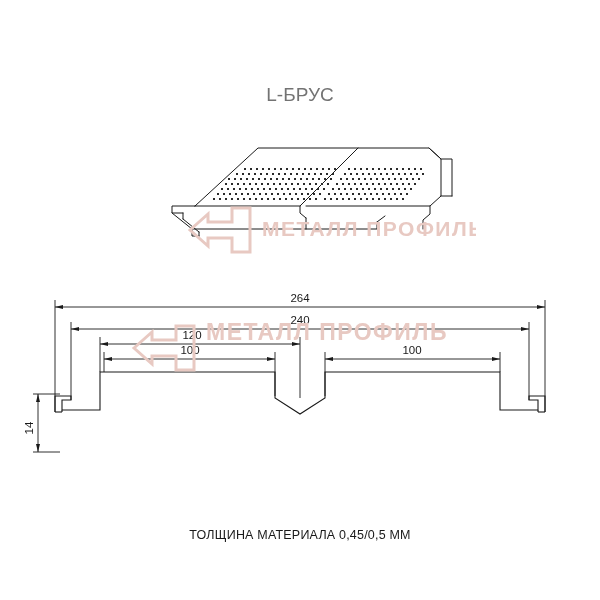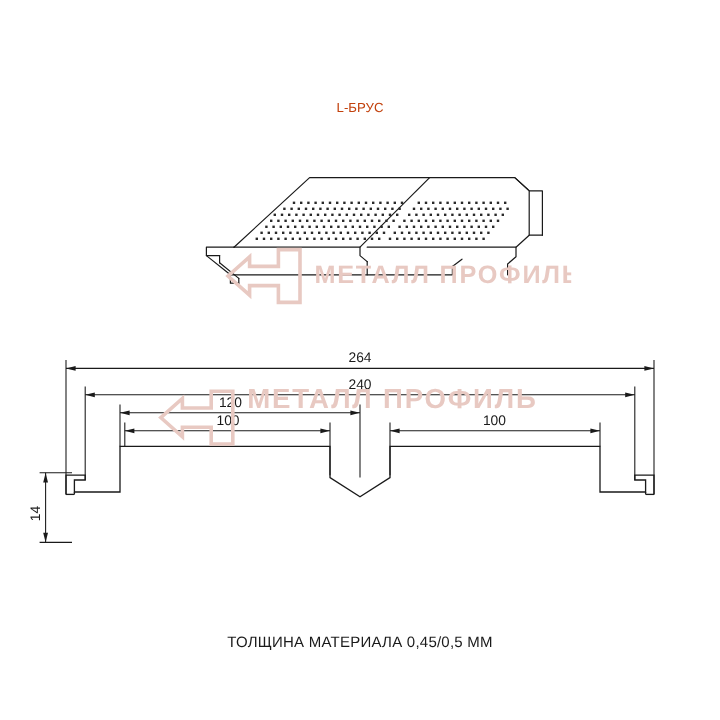--- a/index.html
+++ b/index.html
@@ -29,22 +29,22 @@
     font-size: 30px;
     letter-spacing: 1px;
     color: #1a1a1a;
   }
   .subtitle {
     position: absolute;
     top: 84px;
     left: 0;
     width: 600px;
     text-align: center;
-    font-size: 11px;
-    color: #c2410c;
+    font-size: 19px;
+    color: #737373;
   }
   .footer-note {
     position: absolute;
     top: 528px;
     left: 0;
     width: 600px;
     text-align: center;
     font-size: 12.5px;
     color: #1a1a1a;
     letter-spacing: 0.2px;

